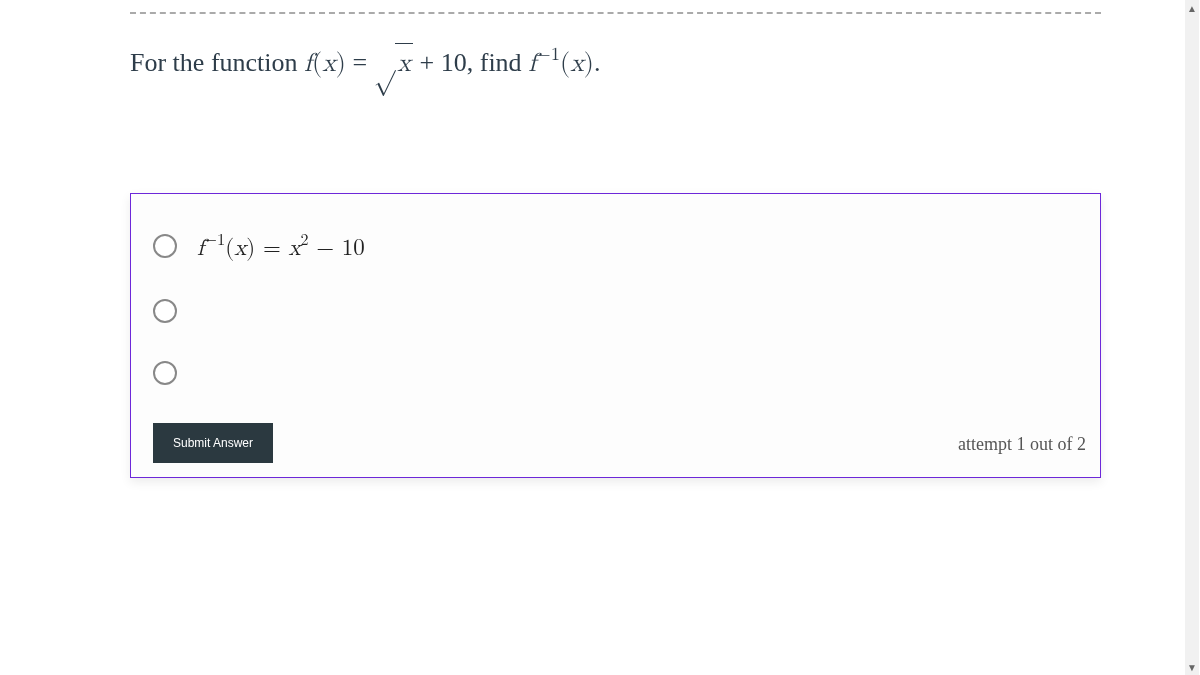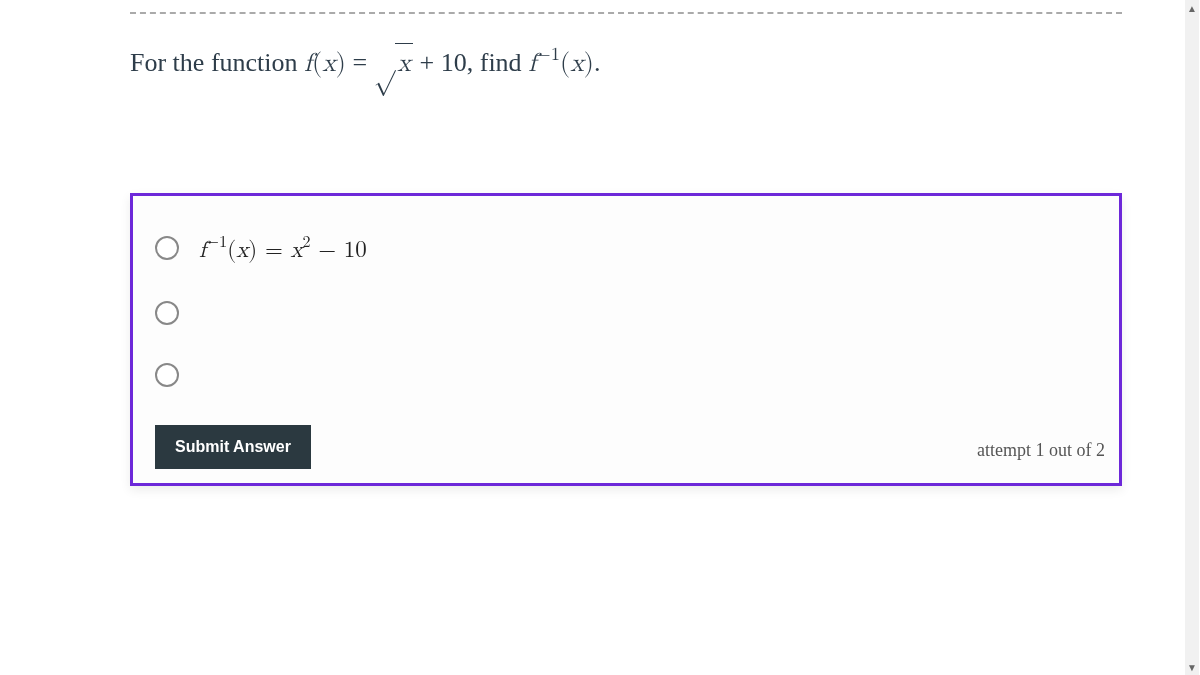--- a/index.html
+++ b/index.html
@@ -9,21 +9,21 @@
     }
     body {
       font-family: Georgia, 'Times New Roman', serif;
       background: #fff;
       width: 1200px;
       height: 675px;
       position: relative;
       overflow: hidden;
     }
     .content-wrapper {
-      padding: 0 78px 0 130px;
+      padding: 0 99px 0 130px;
     }
     .divider {
       border-top: 2px dashed #aaa;
       margin-top: 12px;
       margin-bottom: 28px;
     }
     .question-text {
       font-size: 26px;
       color: #2e3d4a;
       line-height: 1.5;
@@ -39,21 +39,21 @@
     .sqrt-sym::before {
       content: "√";
       font-style: normal;
     }
     .sqrt-vinculum {
       border-top: 1.5px solid #2e3d4a;
       display: inline-block;
       padding: 0 2px;
     }
     .answer-panel {
-      border: 3px solid #6d28d9;
+      border: 1px solid #6d28d9;
       background: #fdfdfd;
       padding: 38px 22px 14px 22px;
       position: relative;
       box-shadow: 0 4px 10px rgba(0,0,0,0.08);
       margin-bottom: 30px;
     }
     .option-row {
       display: flex;
       align-items: center;
       margin-bottom: 38px;
@@ -94,24 +94,23 @@
     .option-sqrt {
       border-top: 1.2px solid #222;
       display: inline-block;
       padding: 0 1px;
     }
     .submit-btn {
       background: #2b3940;
       color: #fff;
       border: none;
       padding: 13px 20px;
-      font-size: 16px;
+      font-size: 12px;
       font-family: 'Helvetica Neue', Arial, sans-serif;
       cursor: pointer;
-      font-weight: bold;
     }
     .attempt-text {
       position: absolute;
       bottom: 22px;
       right: 14px;
       font-size: 18px;
       color: #555;
       font-family: Georgia, serif;
     }
     .scrollbar {

